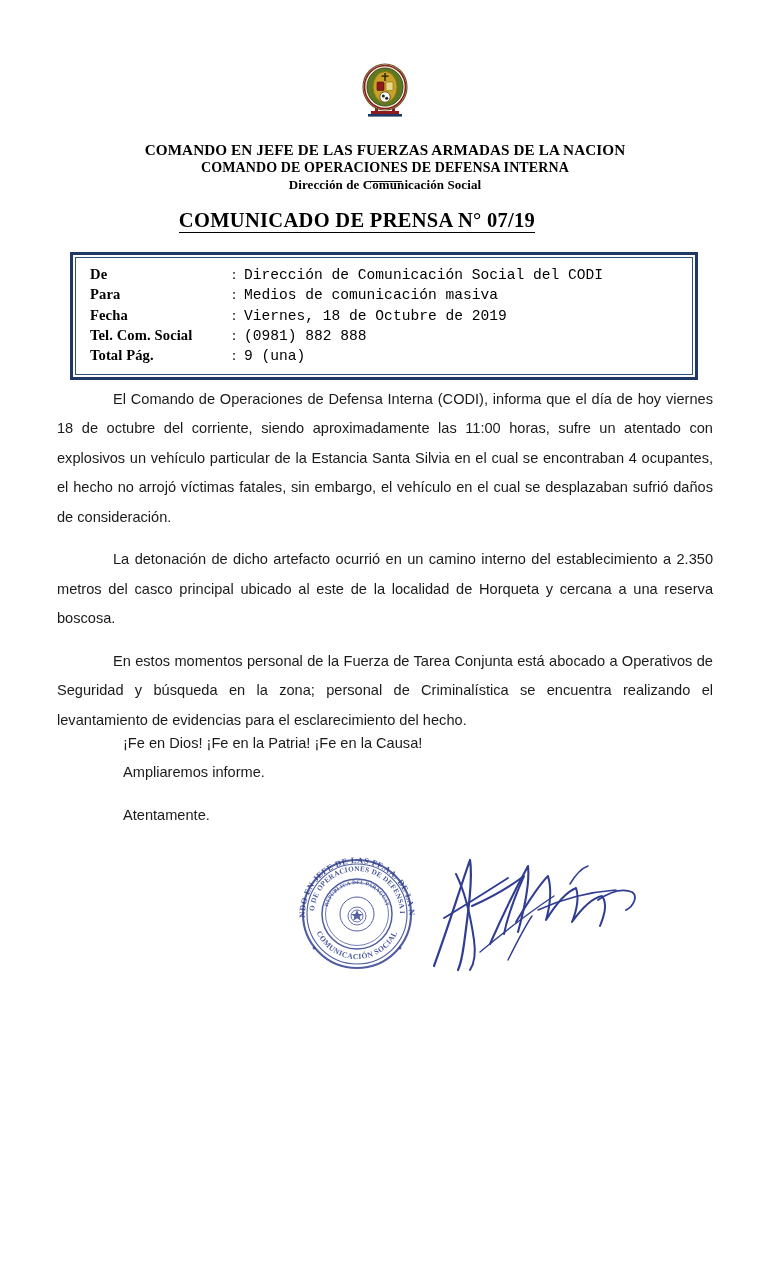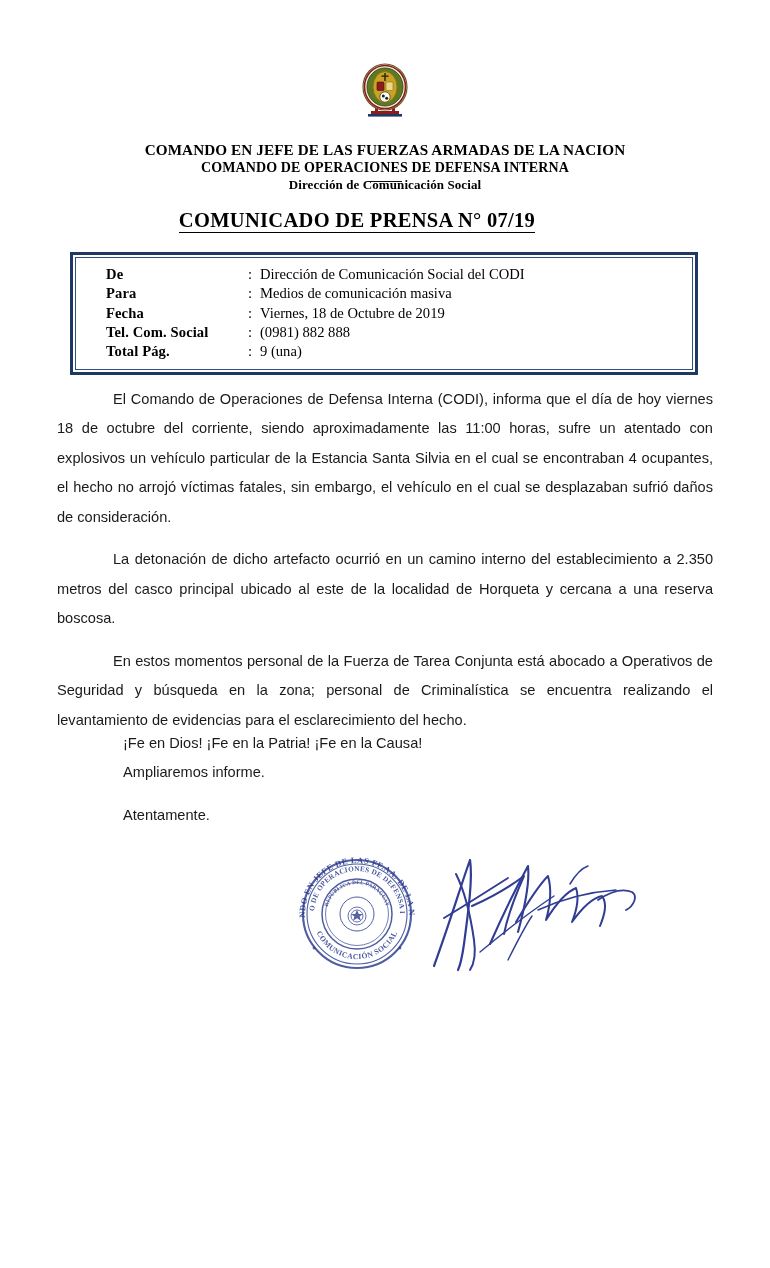--- a/index.html
+++ b/index.html
@@ -101,33 +101,33 @@
   .info-inner {
     border: 1px solid #2f4f80;
     padding: 7px 0 8px 14px;
   }
   .info-row {
     display: flex;
     align-items: baseline;
     font-size: 14.6px;
     line-height: 1.32;
     white-space: nowrap;
-    margin-left: 16px;
   }
   .info-label {
     flex: 0 0 142px;
     font-weight: bold;
     letter-spacing: 0.1px;
   }
   .info-colon {
     flex: 0 0 9px;
   }
   .info-value {
     flex: 1 1 auto;
     padding-left: 3px;
+    font-family: Liberation Mono, monospace;
   }
 
   
   .body-text {
     position: absolute;
     top: 385px;
     left: 57px;
     width: 656px;
     font-family: "Liberation Sans", "DejaVu Sans", sans-serif;
     font-size: 14.6px;

